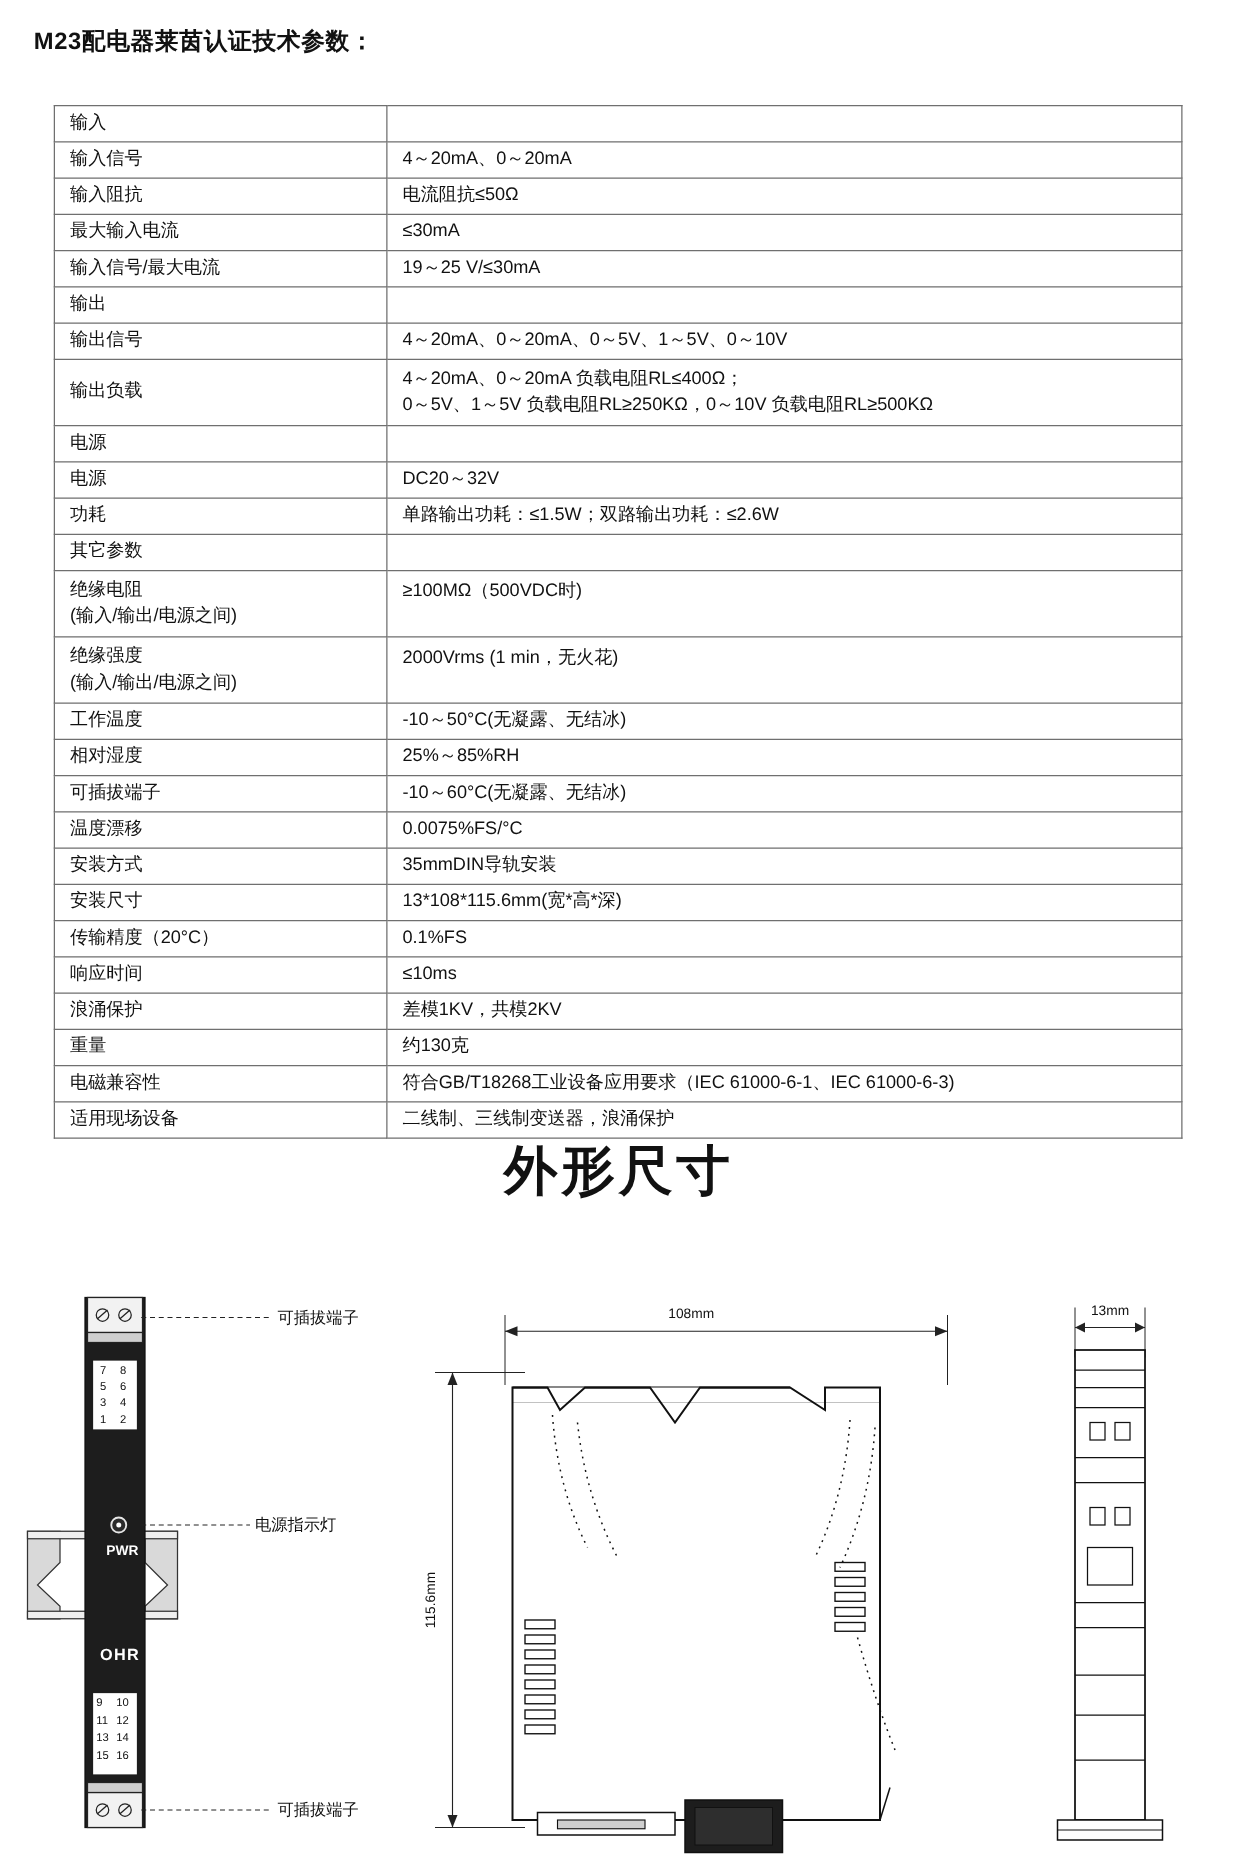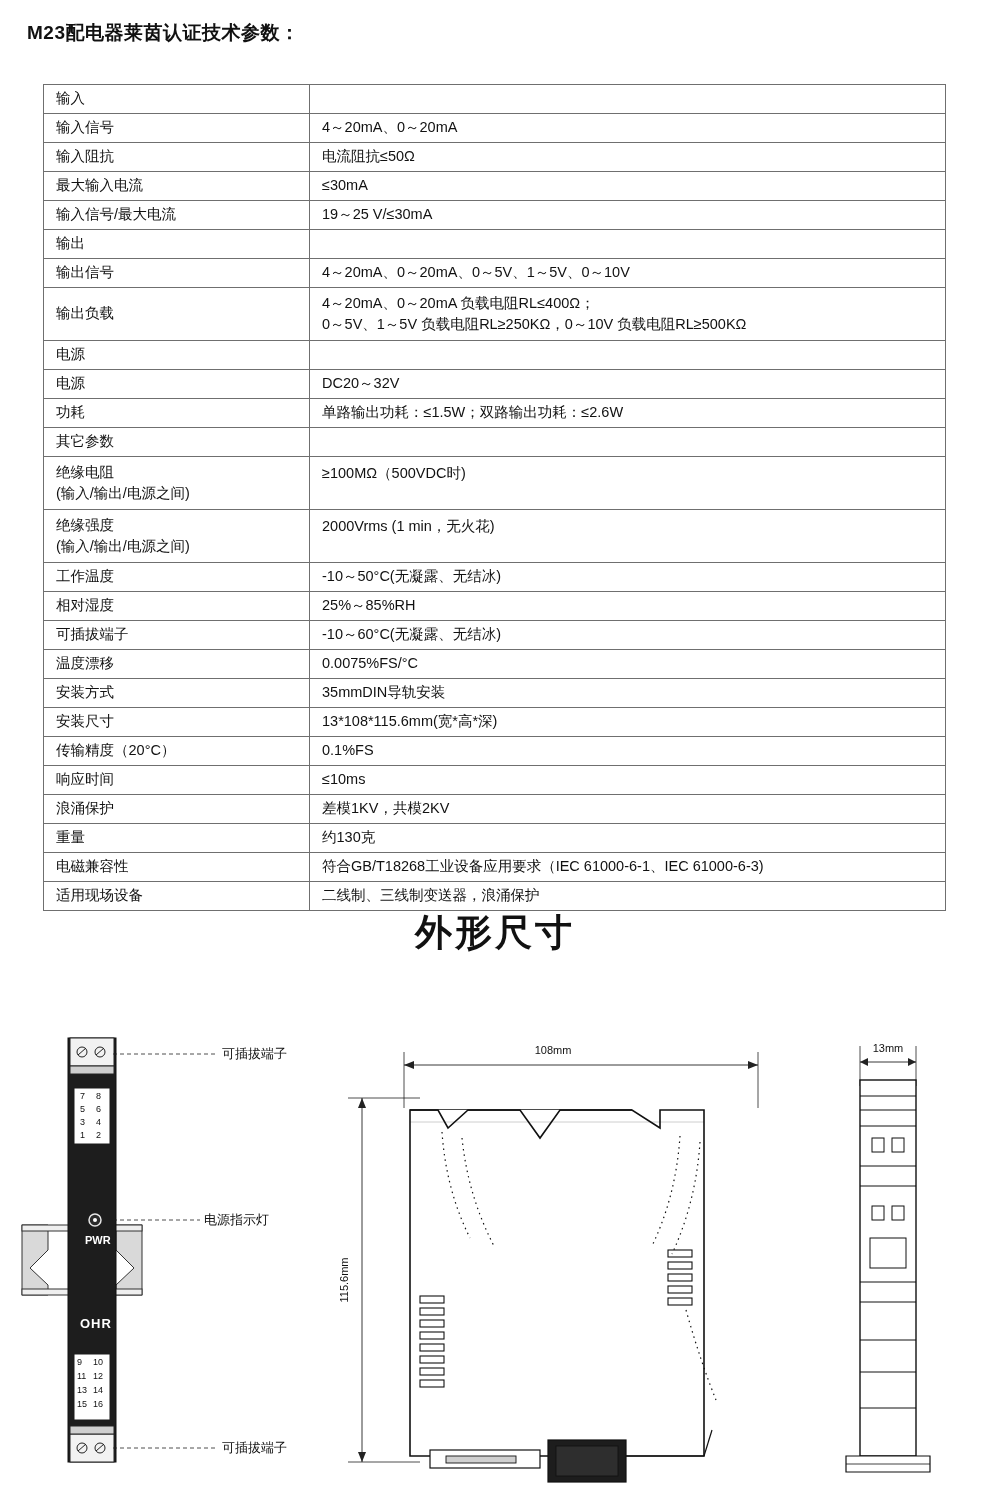--- a/index.html
+++ b/index.html
@@ -66,21 +66,21 @@
     display: block;
   }
 
   
   .dim-heading {
     position: absolute;
     left: 0;
     top: 908px;
     width: 990px;
     text-align: center;
-    font-size: 37px;
+    font-size: 43px;
     font-weight: bold;
     letter-spacing: 3px;
     color: #111;
   }
 
   
   .drawing {
     position: absolute;
     left: 0;
     top: 1010px;

